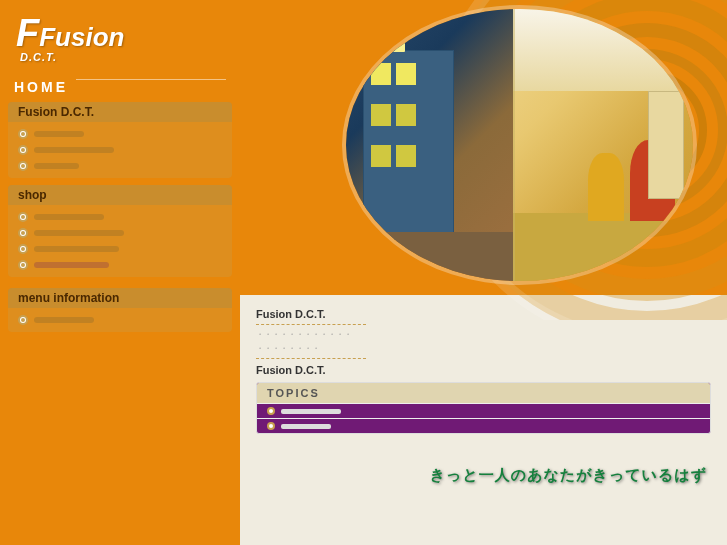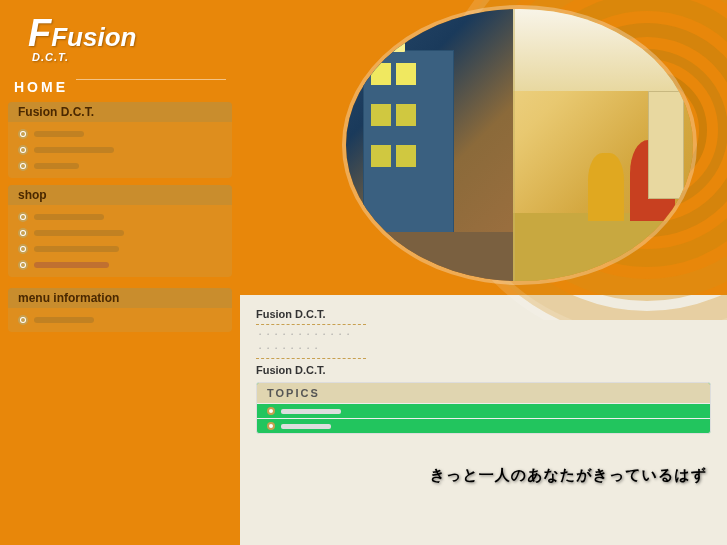--- a/index.html
+++ b/index.html
@@ -19,21 +19,20 @@
       top: 0;
       width: 240px;
       height: 545px;
       background-color: #e8870a;
       z-index: 10;
     }
 
     
     .logo-area {
       padding: 14px 16px 10px 16px;
-      margin-left: 12px;
     }
 
     .logo-text {
       color: white;
       font-size: 28px;
       font-weight: bold;
       font-style: italic;
       text-shadow: 1px 1px 2px rgba(0,0,0,0.3);
       line-height: 1;
     }
@@ -125,39 +124,39 @@
       height: 545px;
       background: #f5f0e8;
       overflow: hidden;
     }
 
     
     .jp-text-overlay {
       position: absolute;
       bottom: 60px;
       right: 20px;
-      color: #000000;
+      color: #15803d;
       font-size: 18px;
       font-weight: bold;
       text-shadow: 1px 1px 3px rgba(0,0,0,0.5);
       z-index: 10;
       text-align: right;
       line-height: 1.4;
     }
 
     .content-title {
       font-size: 12px;
       font-weight: bold;
       color: #333;
       margin-bottom: 4px;
     }
 
     
     .topics-box {
-      background: #22c55e;
+      background: #701a75;
       border: 1px solid #ddd;
       border-radius: 3px;
       margin-top: 6px;
       overflow: hidden;
     }
     .topics-header {
       background: #e0d5b0;
       padding: 4px 10px;
       font-size: 11px;
       font-weight: bold;

